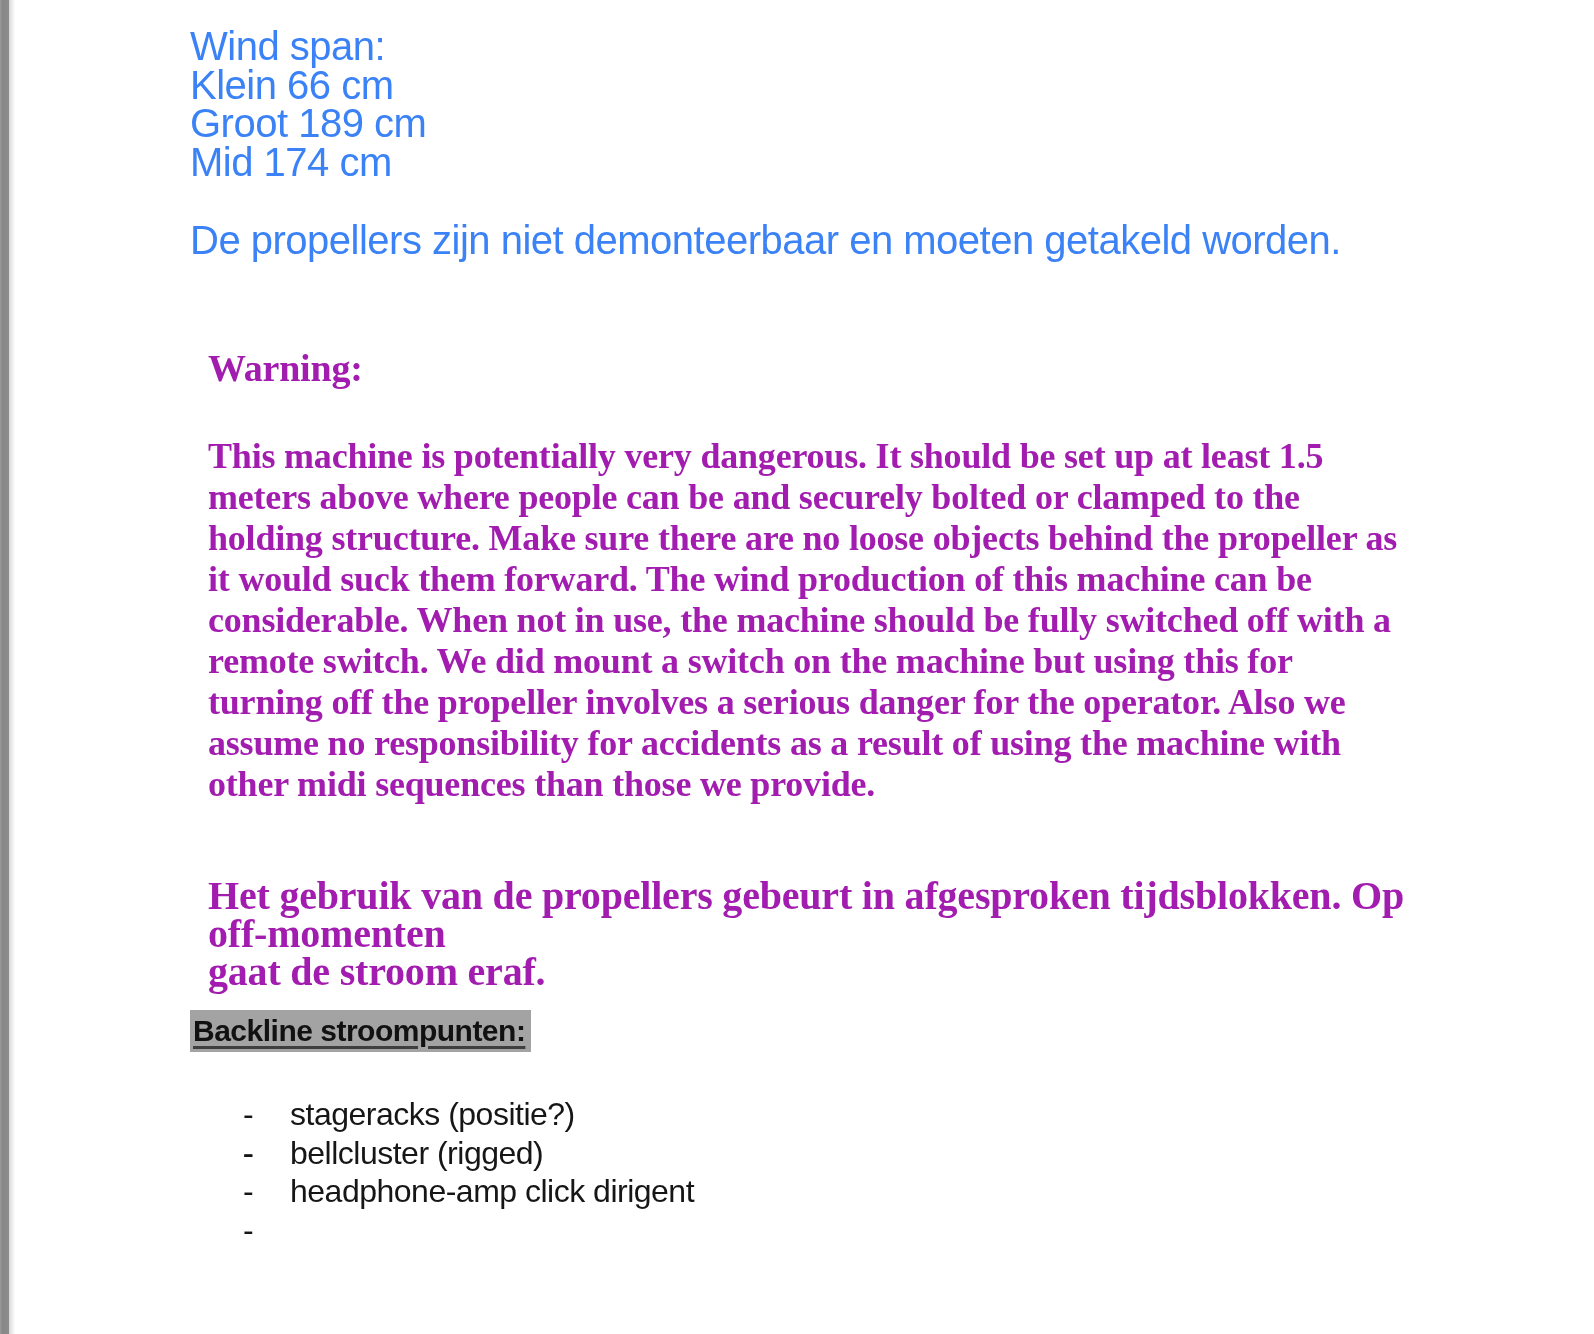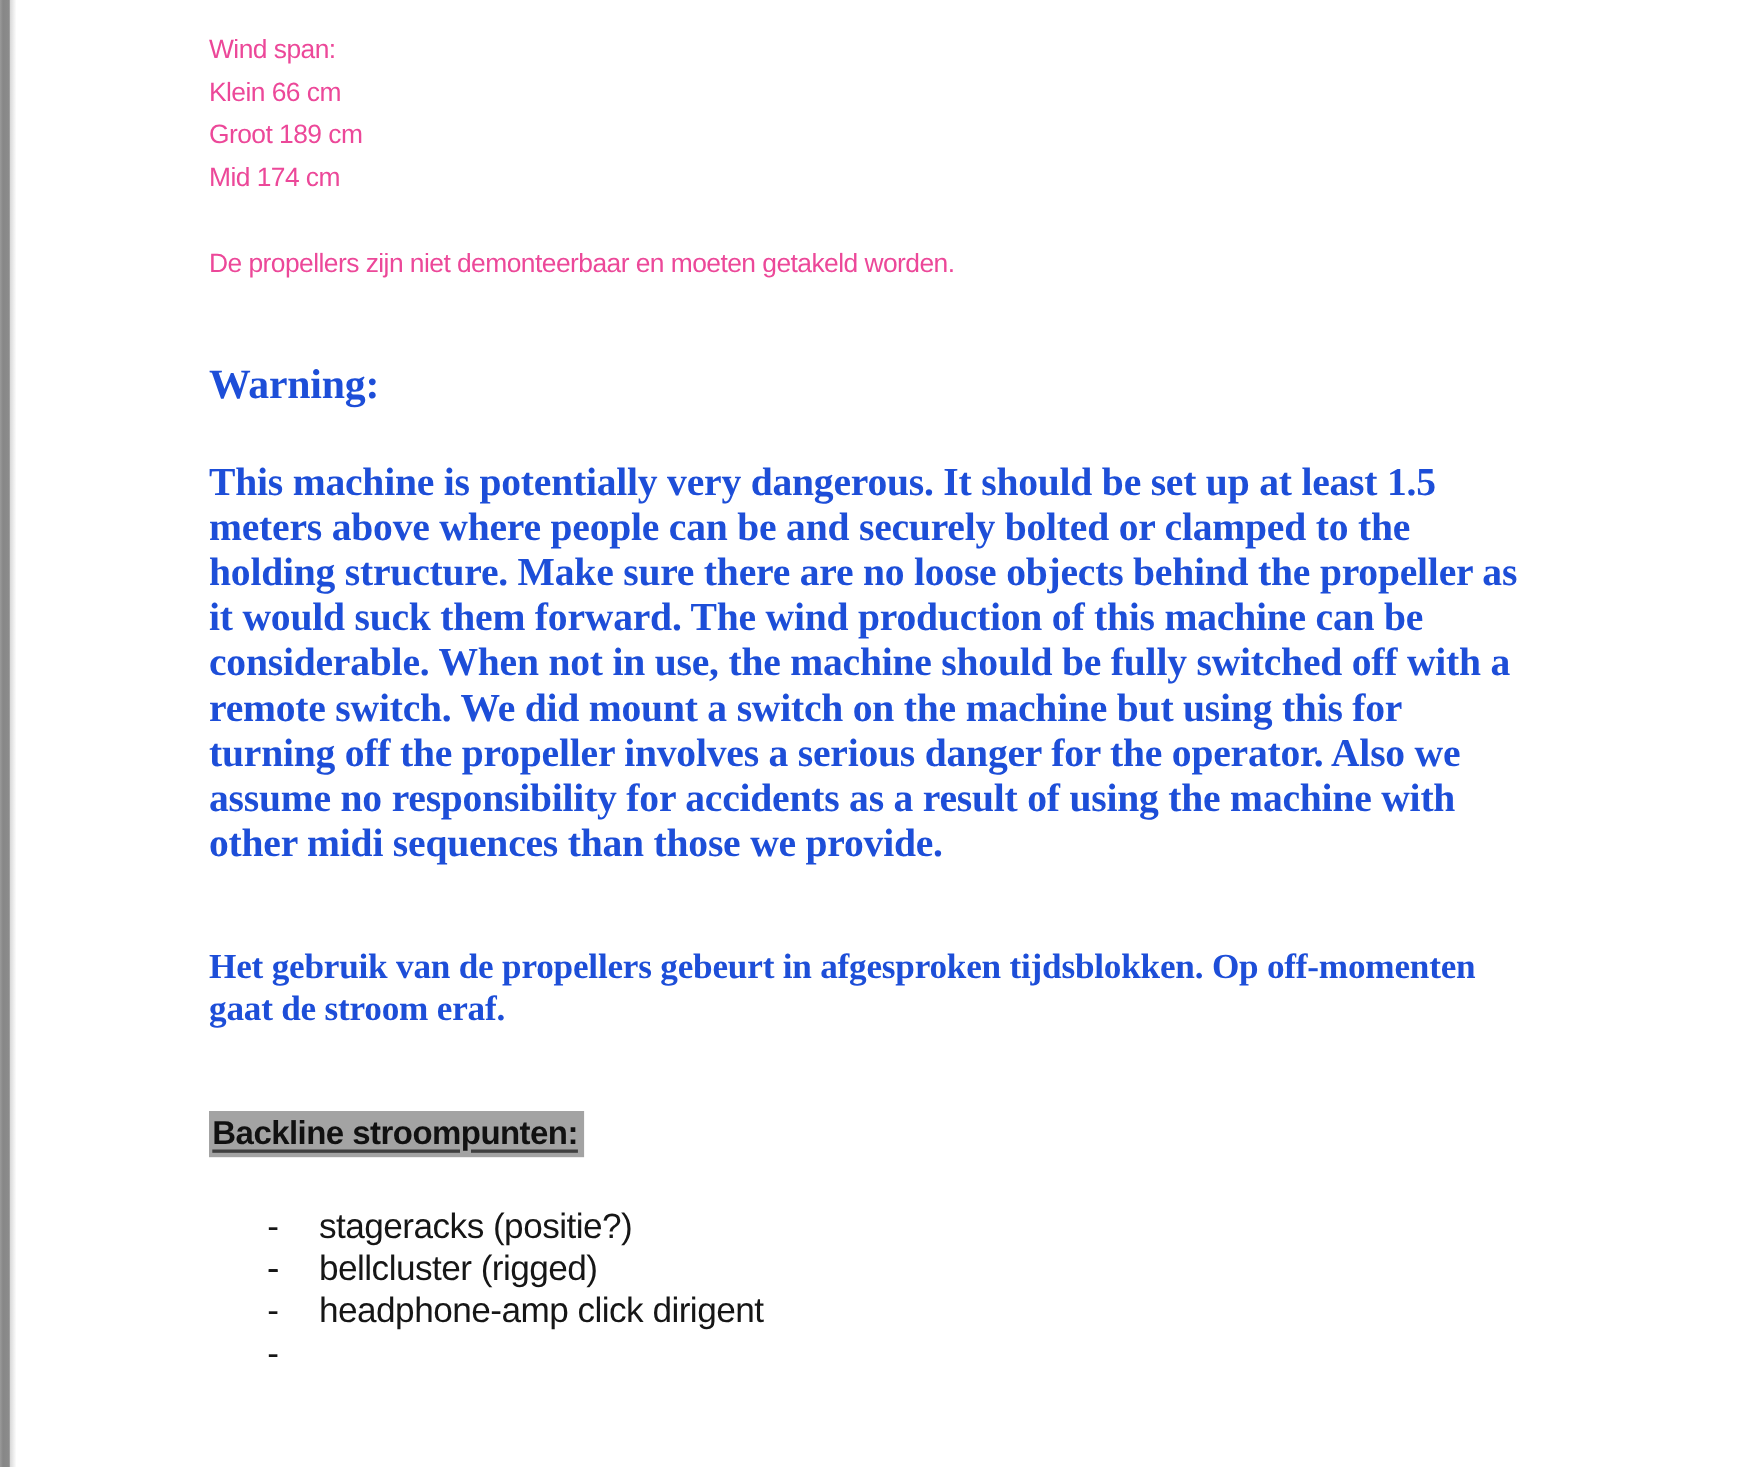--- a/index.html
+++ b/index.html
@@ -37,54 +37,54 @@
     left: 190px;
     top: 0;
     width: 1260px;
     height: 100%;
   }
   .multiline { white-space: pre-line; }
 
   .sans-block {
     position: absolute;
     left: 0;
-    color: #ec4899;
+    color: #3b82f6;
     font-family: "Liberation Sans", sans-serif;
-    font-size: 24px;
+    font-size: 40px;
     line-height: 38.5px;
     letter-spacing: -0.5px;
     font-weight: 400;
   }
   .specs { top: 27px; }
   .note  { top: 221px; }
 
   .serif-red {
     position: absolute;
     left: 0;
-    color: #1d4ed8;
+    color: #a21caf;
     font-family: "Liberation Serif", serif;
     font-weight: 700;
     letter-spacing: -0.2px;
-    margin: 0;
+    margin: 18px;
   }
   .warning-heading {
     top: 328px;
     font-size: 38px;
     line-height: 44px;
   }
   .warning-body {
     top: 418px;
     width: 1220px;
     font-size: 36px;
     line-height: 41px;
   }
   .warning-schedule {
     top: 859px;
     width: 1200px;
-    font-size: 32px;
+    font-size: 40px;
     line-height: 38px;
   }
 
   .backline-heading-row {
     position: absolute;
     left: 0;
     top: 1010px;
     margin: 0;
     font-size: 30px;
     font-weight: 700;

